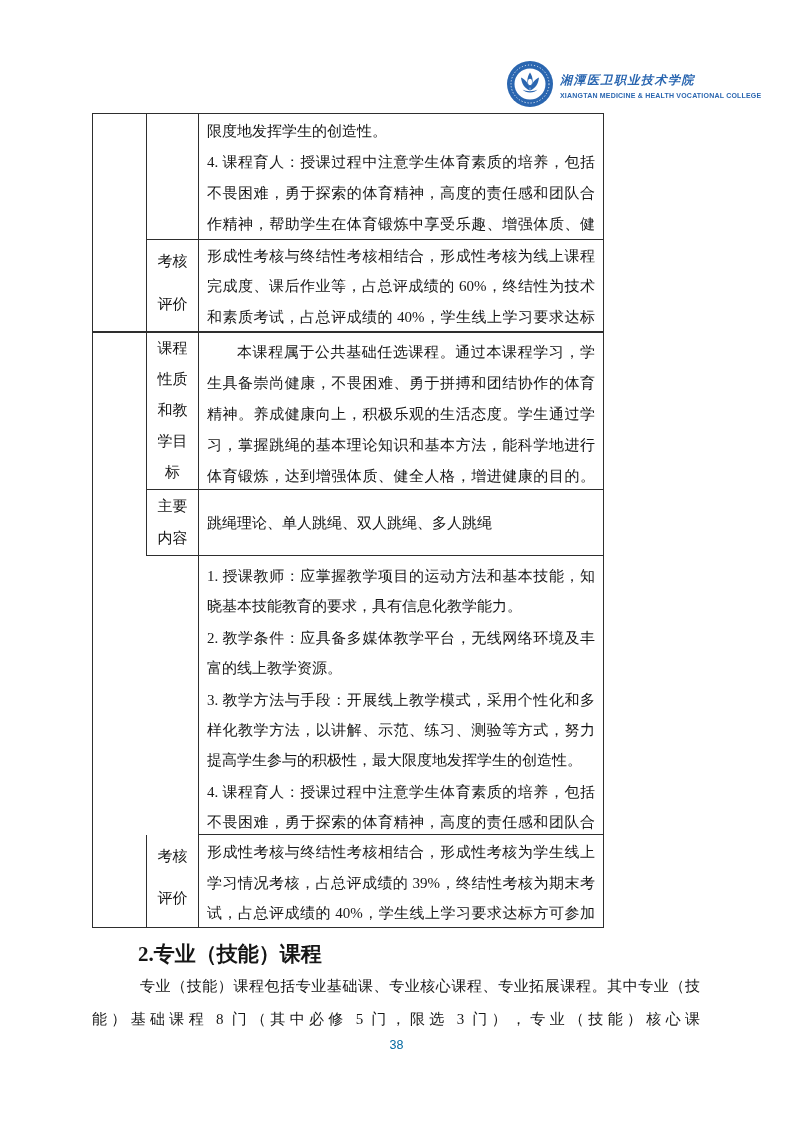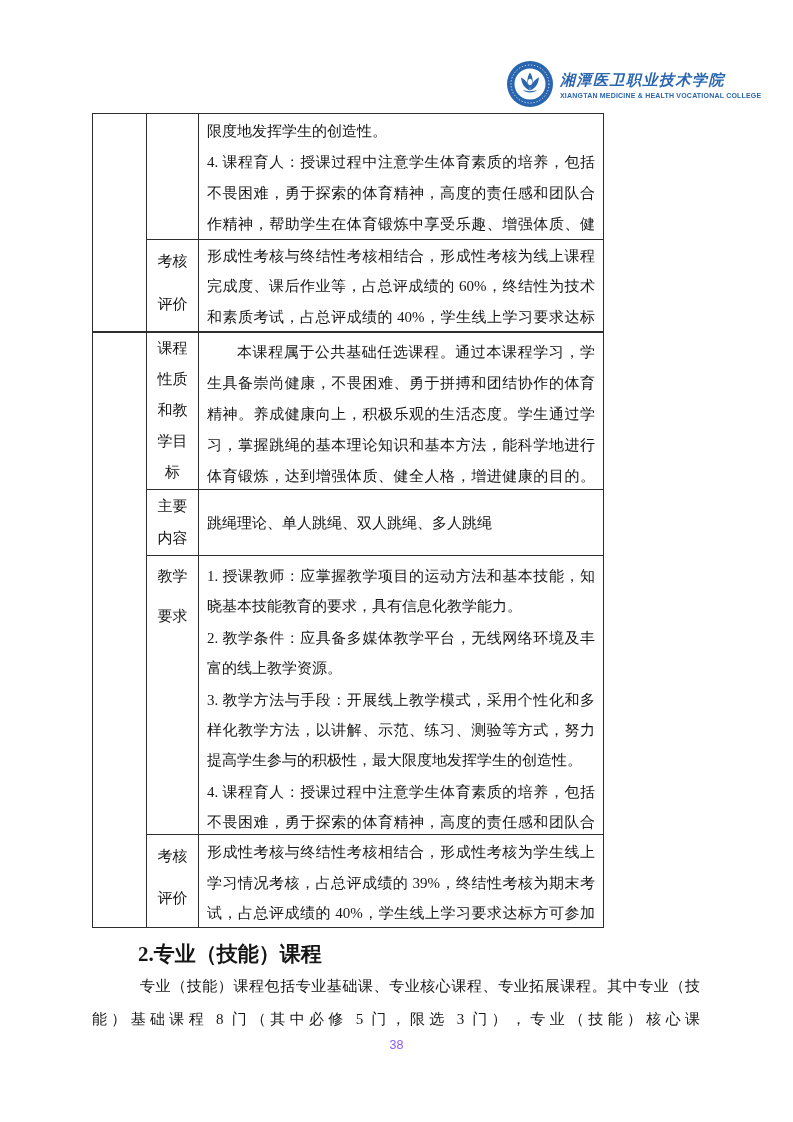--- a/index.html
+++ b/index.html
@@ -9,21 +9,21 @@
     font-family:"Liberation Serif","DejaVu Serif",serif;
     color:#161616;
   }
 
   
   .logo { position:absolute; top:61px; left:507px; display:flex; align-items:center; }
   .emblem { width:46px; height:46px; flex:0 0 auto; }
   .logo-text { margin-left:7px; display:flex; flex-direction:column; justify-content:center; }
   .logo-cn {
     font-family:"Liberation Serif","DejaVu Serif",serif;
-    font-size:15px; font-weight:bold; font-style:italic;
+    font-size:12px; font-weight:bold; font-style:italic;
     color:#2a66b0; letter-spacing:1.5px; white-space:nowrap; line-height:20px;
   }
   .logo-en {
     font-family:"Liberation Sans","DejaVu Sans",sans-serif;
     font-size:7px; font-weight:bold; color:#2a66b0;
     letter-spacing:0.2px; white-space:nowrap; margin-top:2px;
   }
 
   
   .doc-table {
@@ -77,21 +77,21 @@
     position:absolute; left:92px; top:942px; width:608px;
     font-size:21px; font-weight:bold; text-indent:46px; line-height:24px;
   }
   .body-para {
     position:absolute; left:92px; top:970px; width:608px;
     font-size:15px; line-height:32.5px;
     text-align:justify; text-align-last:justify; text-indent:48px;
   }
   .page-number {
     position:absolute; left:0; top:1038px; width:793px;
-    text-align:center; font-size:12.5px; color:#8b5cf6;
+    text-align:center; font-size:12.5px; color:#0369a1;
     font-family:"Liberation Sans","DejaVu Sans",sans-serif;
   }
   p { margin:0; }
 </style>
 </head>
 <body>
 
 <div class="logo">
   <svg class="emblem" viewBox="0 0 46 46">
     <circle cx="23" cy="23" r="23" fill="#2a66b0"></circle>
@@ -139,23 +139,20 @@
       <p>本课程属于公共基础任选课程。通过本课程学习，学生具备崇尚健康，不畏困难、勇于拼搏和团结协作的体育精神。养成健康向上，积极乐观的生活态度。学生通过学习，掌握跳绳的基本理论知识和基本方法，能科学地进行体育锻炼，达到增强体质、健全人格，增进健康的目的。为后续的专业学习以及毕业后从事医疗卫生工作打好身体素质基础。</p>
     </div>
 
     <div class="label-cell row-line" style="grid-row:2">
       <div class="label-inner lh32">主要内容</div>
     </div>
     <div class="content-cell row-line cont-b2" style="grid-row:2">
       <p>跳绳理论、单人跳绳、双人跳绳、多人跳绳</p>
     </div>
 
-    <div class="label-cell row-line" style="grid-row:3">
-      <div class="label-inner lh40">教学要求</div>
-    </div>
     <div class="content-cell row-line cont-b3" style="grid-row:3">
       <p>1. 授课教师：应掌握教学项目的运动方法和基本技能，知晓基本技能教育的要求，具有信息化教学能力。</p>
       <p>2. 教学条件：应具备多媒体教学平台，无线网络环境及丰富的线上教学资源。</p>
       <p>3. 教学方法与手段：开展线上教学模式，采用个性化和多样化教学方法，以讲解、示范、练习、测验等方式，努力提高学生参与的积极性，最大限度地发挥学生的创造性。</p>
       <p>4. 课程育人：授课过程中注意学生体育素质的培养，包括不畏困难，勇于探索的体育精神，高度的责任感和团队合作精神，帮助学生在体育锻炼中享受乐趣、增强体质、健全人格、锤炼意志。</p>
     </div>
 
     <div class="label-cell" style="grid-row:4">
       <div class="label-inner lh42">考核评价</div>
     </div>

